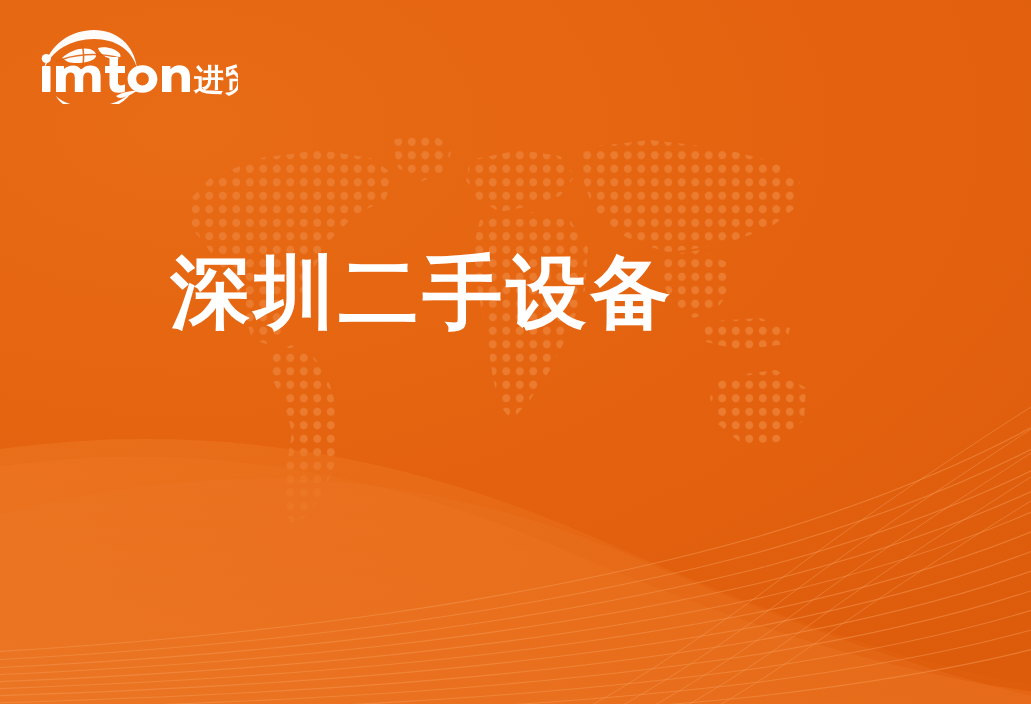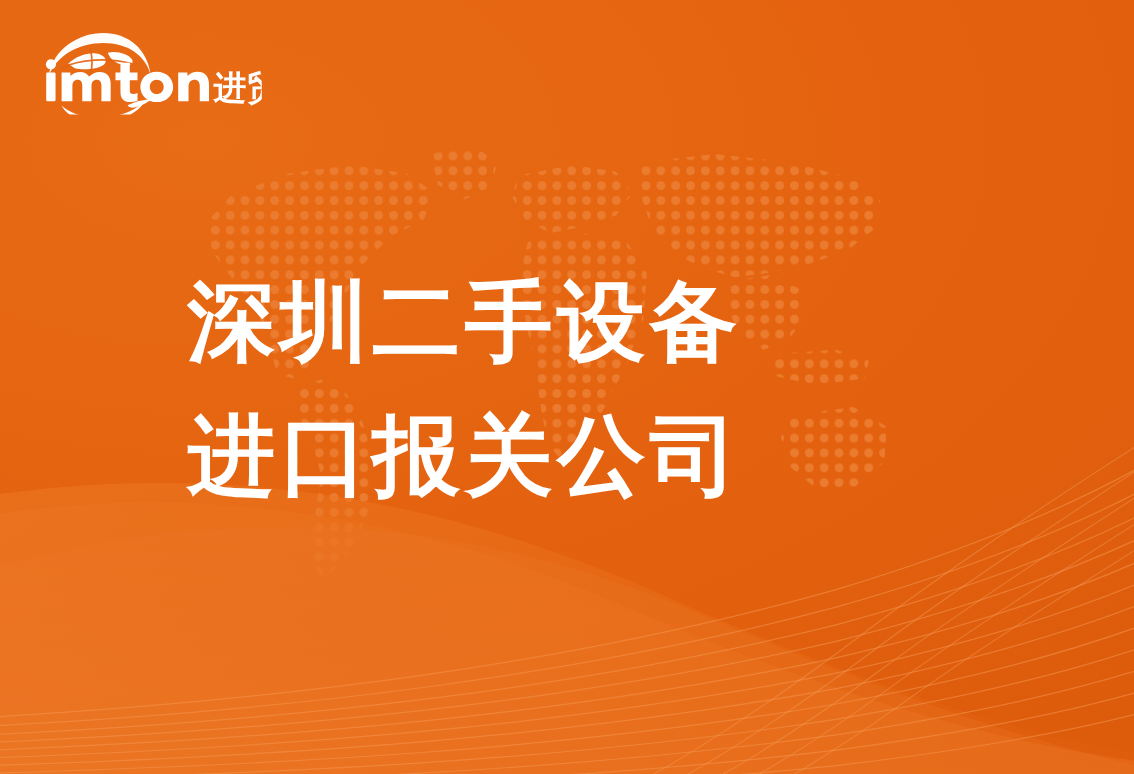--- a/index.html
+++ b/index.html
@@ -230,16 +230,15 @@
         <path d="M18,70 C 30,82 58,84 78,76 C 86,72.6 92,68 95,64
                  C 92,70 86,75.6 78,79.6 C 56,90 26,86 18,70 Z"></path>
         <path d="M78,70 C 84,66.6 92,64.4 99,64.8 C 96,67 92,69 88,70.6
                  C 84,72.2 80,72.6 78,70 Z"></path>
       </g>
     </svg>
   </div>
 
   <div class="headline">
     <span class="headline-line">深圳二手设备</span>
-    <span class="headline-line">进口报关公司</span>
   </div>
 
 </div>
 
 </body></html>

